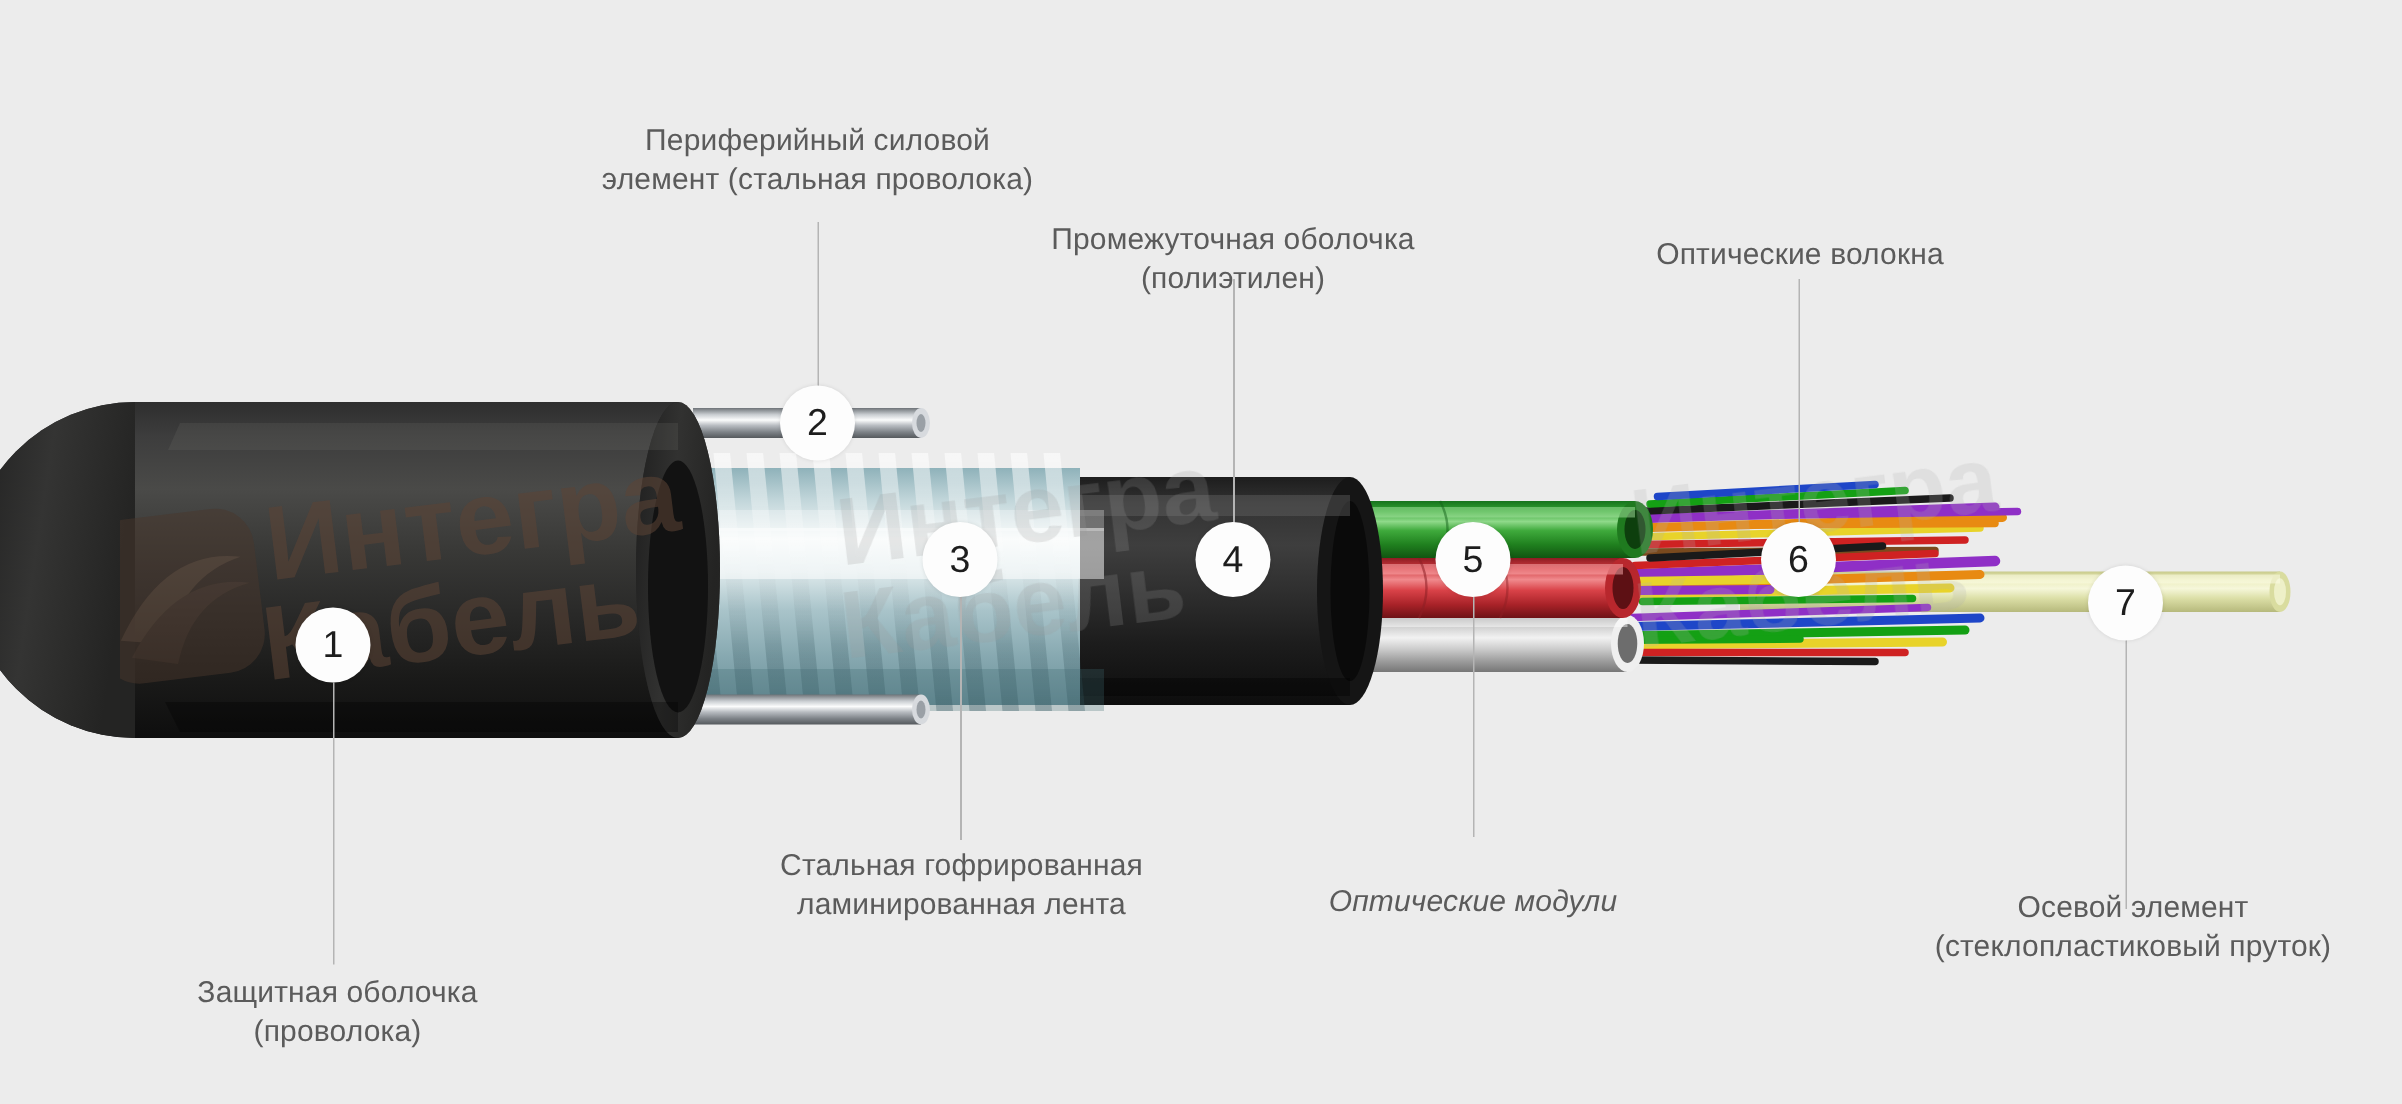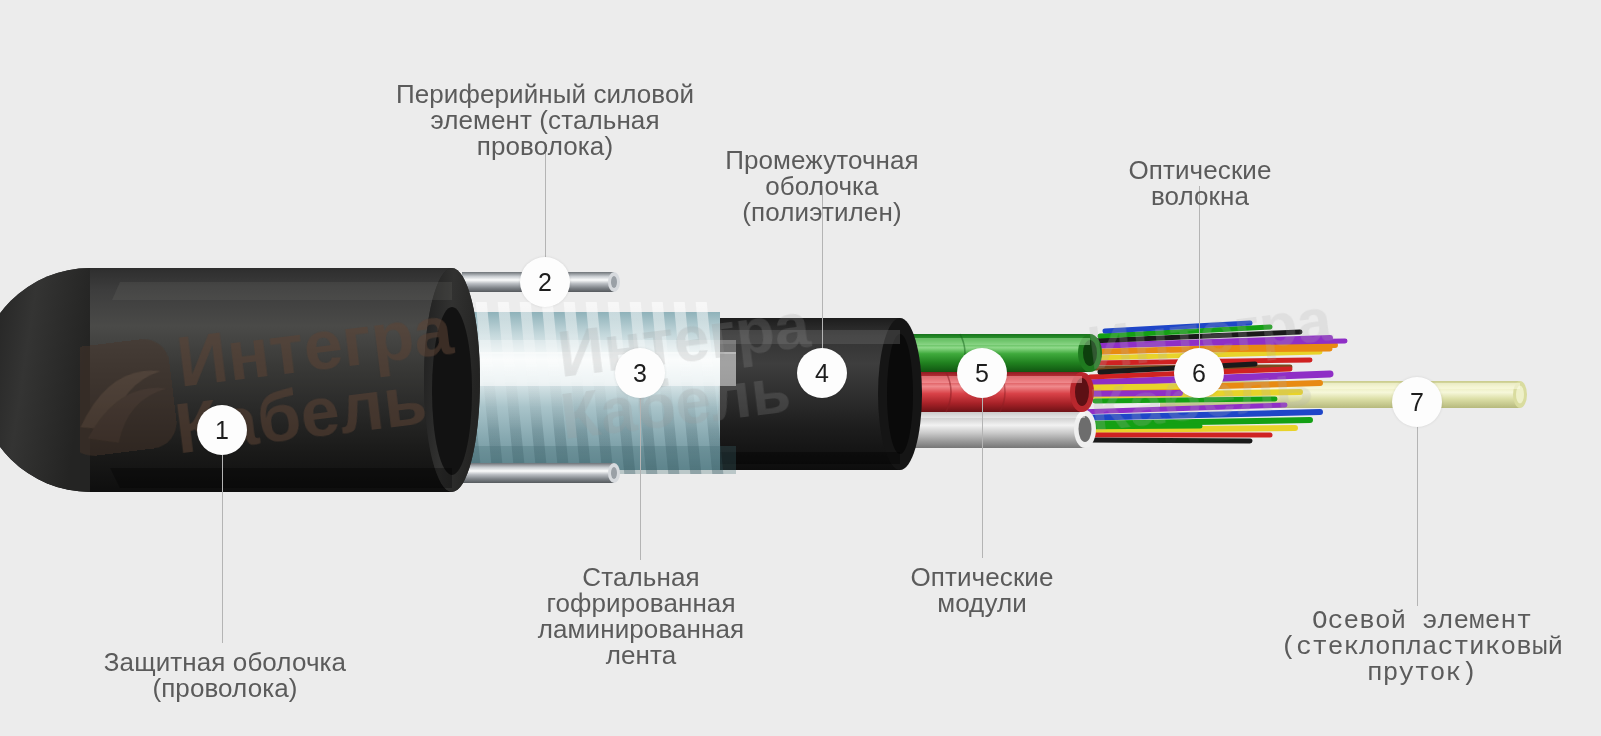--- a/index.html
+++ b/index.html
@@ -17,21 +17,21 @@
   #stage {
     position: absolute;
     left: 0; top: 0;
     width: 1601px;
     height: 736px;
     background: #ececec;
   }
   .label {
     position: absolute;
     color: #5b5b5b;
-    font-size: 26px;
+    font-size: 20px;
     line-height: 26px;
     text-align: center;
     white-space: pre-line;
     letter-spacing: 0.1px;
   }
   .leader {
     position: absolute;
     background: #b4b4b4;
     width: 1px;
   }
@@ -323,21 +323,21 @@
 элемент (стальная проволока)</div>
 
   <div class="label" style="left:692px; top:147px; width:260px;">Промежуточная оболочка
 (полиэтилен)</div>
 
   <div class="label" style="left:1079px; top:157px; width:242px;">Оптические волокна</div>
 
   <div class="label" style="left:510px; top:564px; width:262px;">Стальная гофрированная
 ламинированная лента</div>
 
-  <div class="label" style="left:862px; top:564px; width:240px;">Оптические модули</div>
-
-  <div class="label" style="left:1266px; top:608px; width:312px;font-family:Liberation Mono, monospace;">Осевой элемент
+  <div class="label" style="left:862px; top:588px; width:240px;font-style:italic;">Оптические модули</div>
+
+  <div class="label" style="left:1266px; top:592px; width:312px;">Осевой элемент
 (стеклопластиковый пруток)</div>
 
   <div class="label" style="left:100px; top:649px; width:250px;">Защитная оболочка
 (проволока)</div>
 
 </div>
 
 </body></html>

